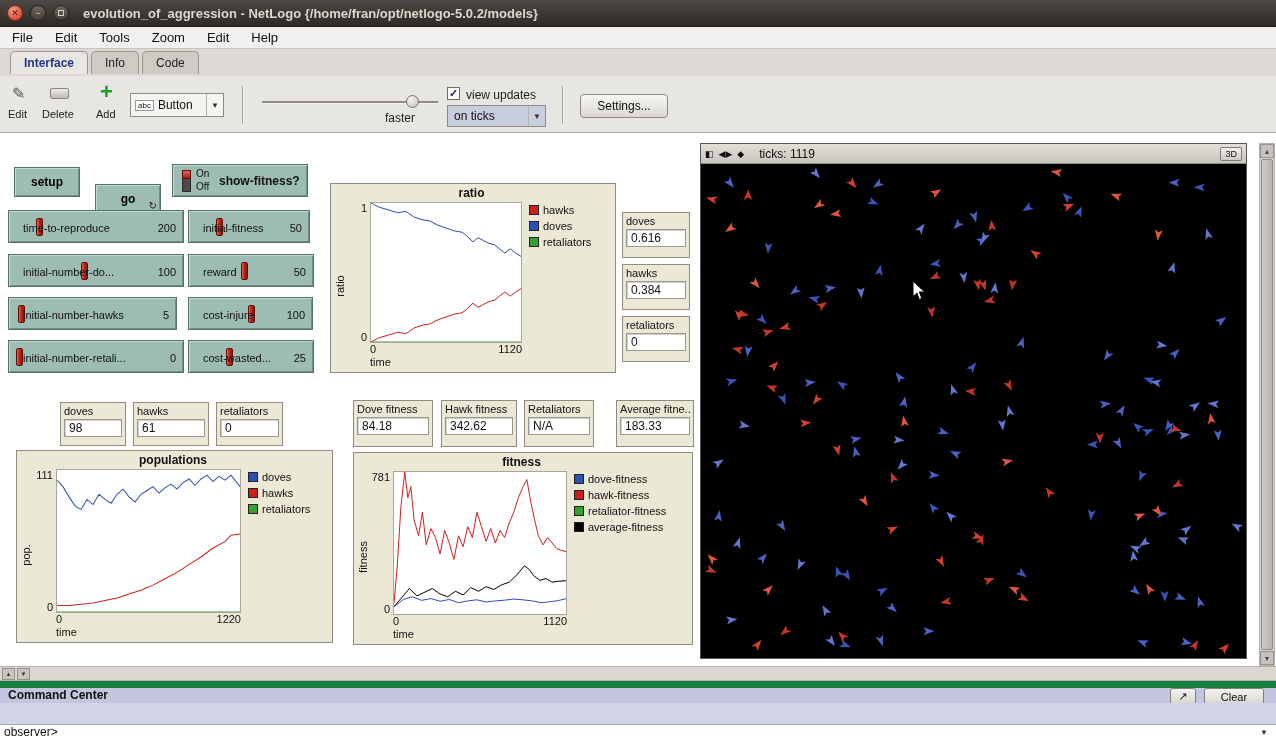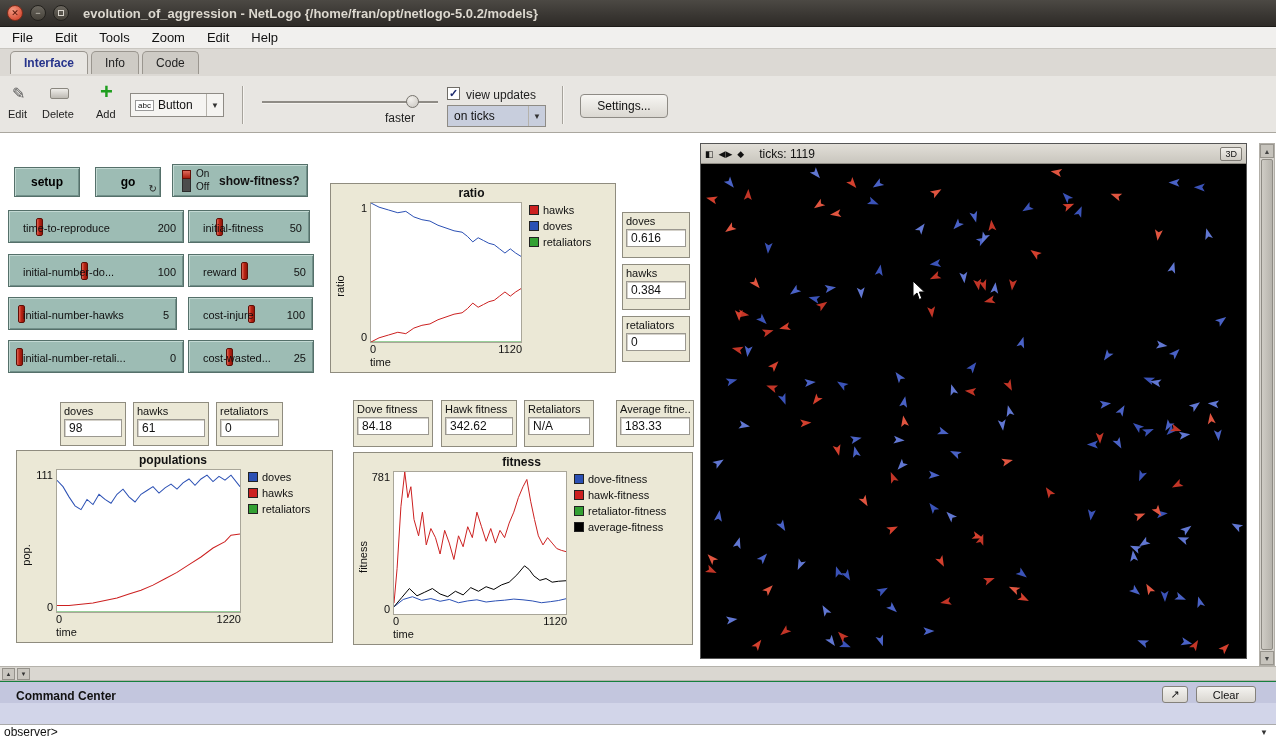--- a/index.html
+++ b/index.html
@@ -99,21 +99,21 @@
   
   .vscroll { position:absolute; background:#d6d3cd; border:1px solid #b2afa8; }
   .vs-arrow { position:absolute; left:0; width:14px; height:14px; background:#c6c3bc; border:1px solid #98958e;
     display:flex; align-items:center; justify-content:center; font-size:7px; color:#444; }
   .vs-thumb { position:absolute; left:1px; width:12px; background:linear-gradient(90deg,#cfccc5,#b6b3ac); border:1px solid #8e8b84; border-radius:2px; }
   .splitter { position:absolute; background:#dad7d1; border-top:1px solid #b5b2ab; border-bottom:1px solid #b5b2ab; }
   .split-btn { position:absolute; top:1px; width:13px; height:12px; background:#c9c6bf; border:1px solid #95928b;
     display:flex; align-items:center; justify-content:center; font-size:6px; color:#333; }
 
   
-  .cc-header { position:absolute; background:#c3c6de; border-top:1px solid #15803d; display:flex; align-items:flex-end; padding:0 16px; }
+  .cc-header { position:absolute; background:#c3c6de; border-top:7px solid #15803d; display:flex; align-items:flex-start; padding:0 8px; }
   .cc-title { font-weight:bold; font-size:12px; }
   .cc-btn { background:linear-gradient(#f4f3f0,#d9d6d0); border:1px solid #84817b; border-radius:3px; font-size:11px;
     display:flex; align-items:center; justify-content:center; height:17px; }
   .cc-output { position:absolute; background:#d2d5e9; }
   .observer-row { position:absolute; background:#fff; border-top:1px solid #aaa; display:flex; align-items:center; padding:0 4px; font-size:12px; }
   .obs-arrow { margin-left:auto; font-size:8px; color:#333; padding-right:4px; }
 </style>
 </head>
 <body>
 
@@ -174,21 +174,21 @@
   </div>
 
   <div class="tool-sep" style="left:562px;"></div>
 
   <div class="btn-plain" style="left:580px;top:18px;width:88px;height:24px;">Settings...</div>
 </div>
 
 <div class="nl-button" style="left:14px;top:167px;width:66px;height:30px;">
   <span>setup</span>
 </div>
-<div class="nl-button" style="left:95px;top:167px;width:66px;height:30px;">
+<div class="nl-button" style="left:95px;top:184px;width:66px;height:30px;">
   <span>go</span>
   <span class="forever">↻</span>
 </div>
 
 <div class="nl-switch" style="left:172px;top:164px;width:136px;height:33px;">
   <div class="sw-track">
     <div class="sw-knob"></div>
   </div>
   <div class="sw-onoff">
     <div>On</div>

